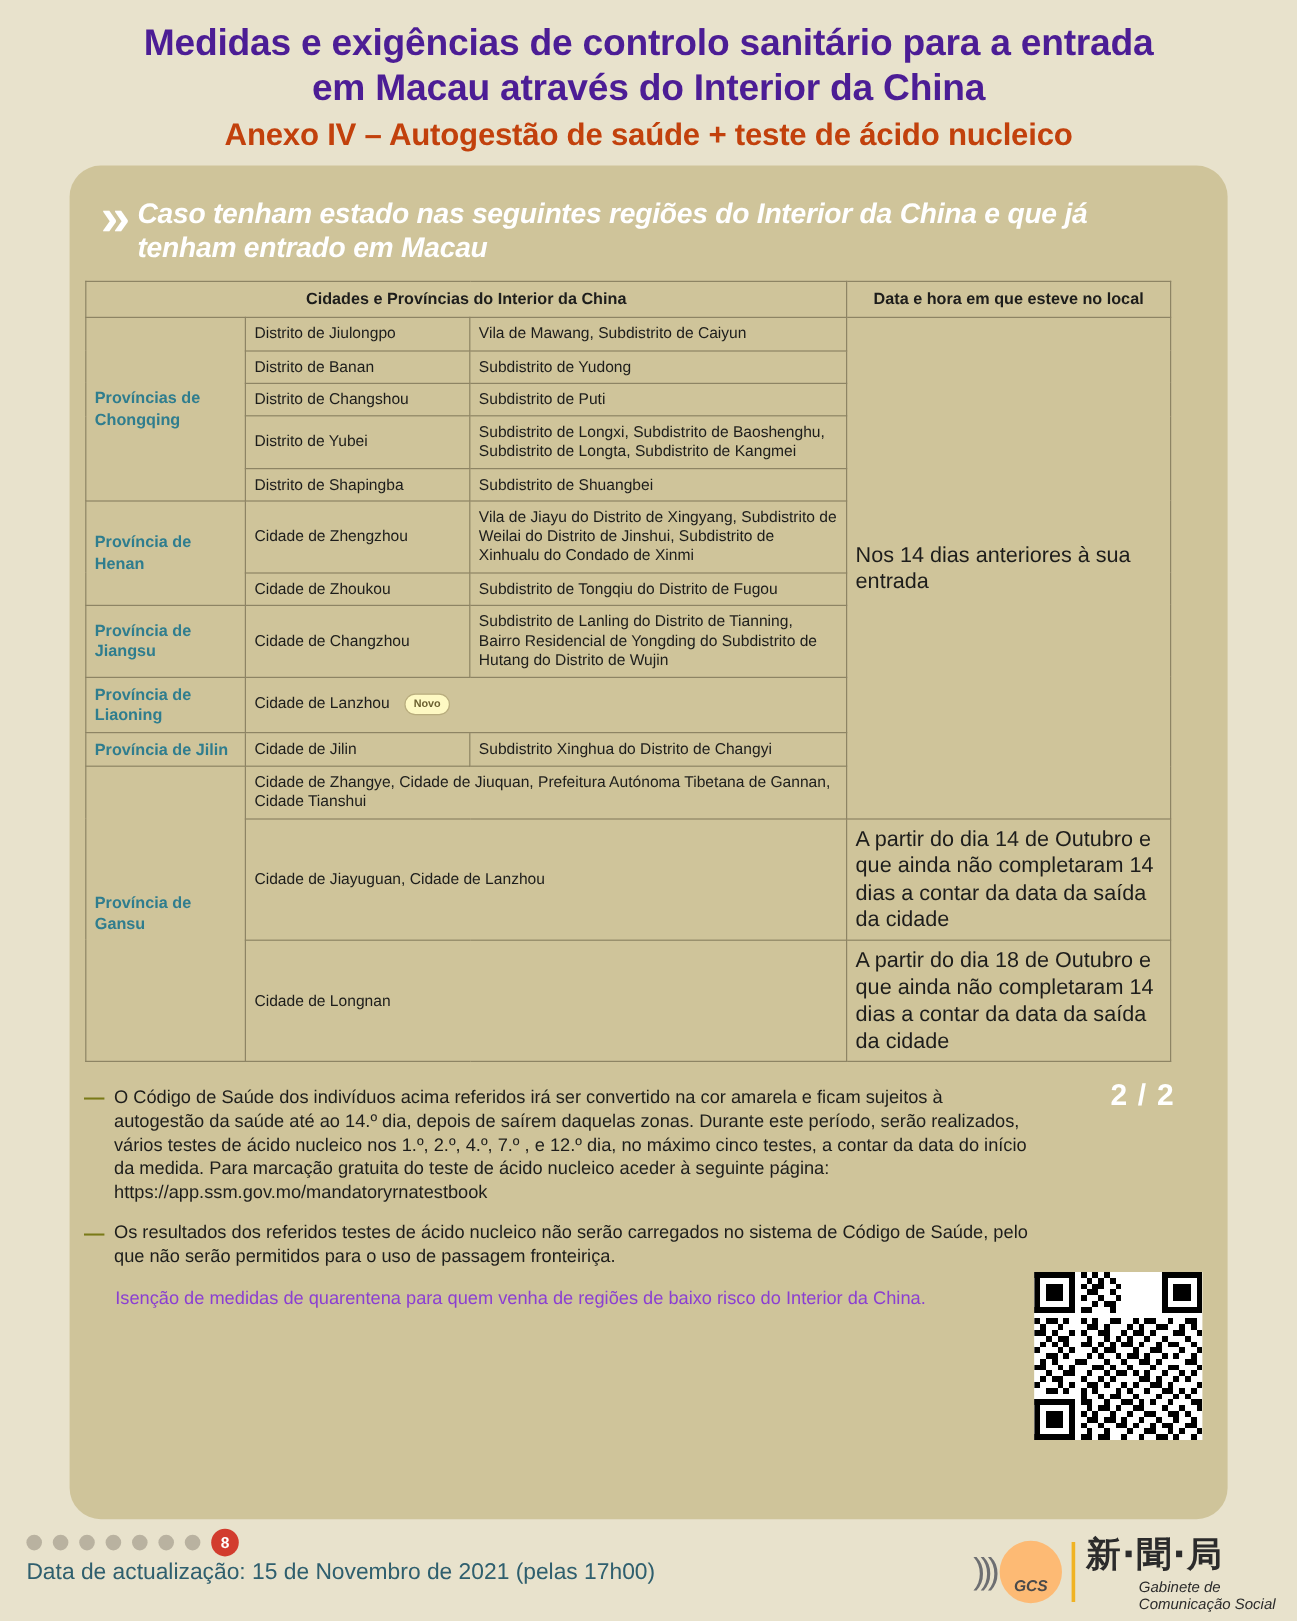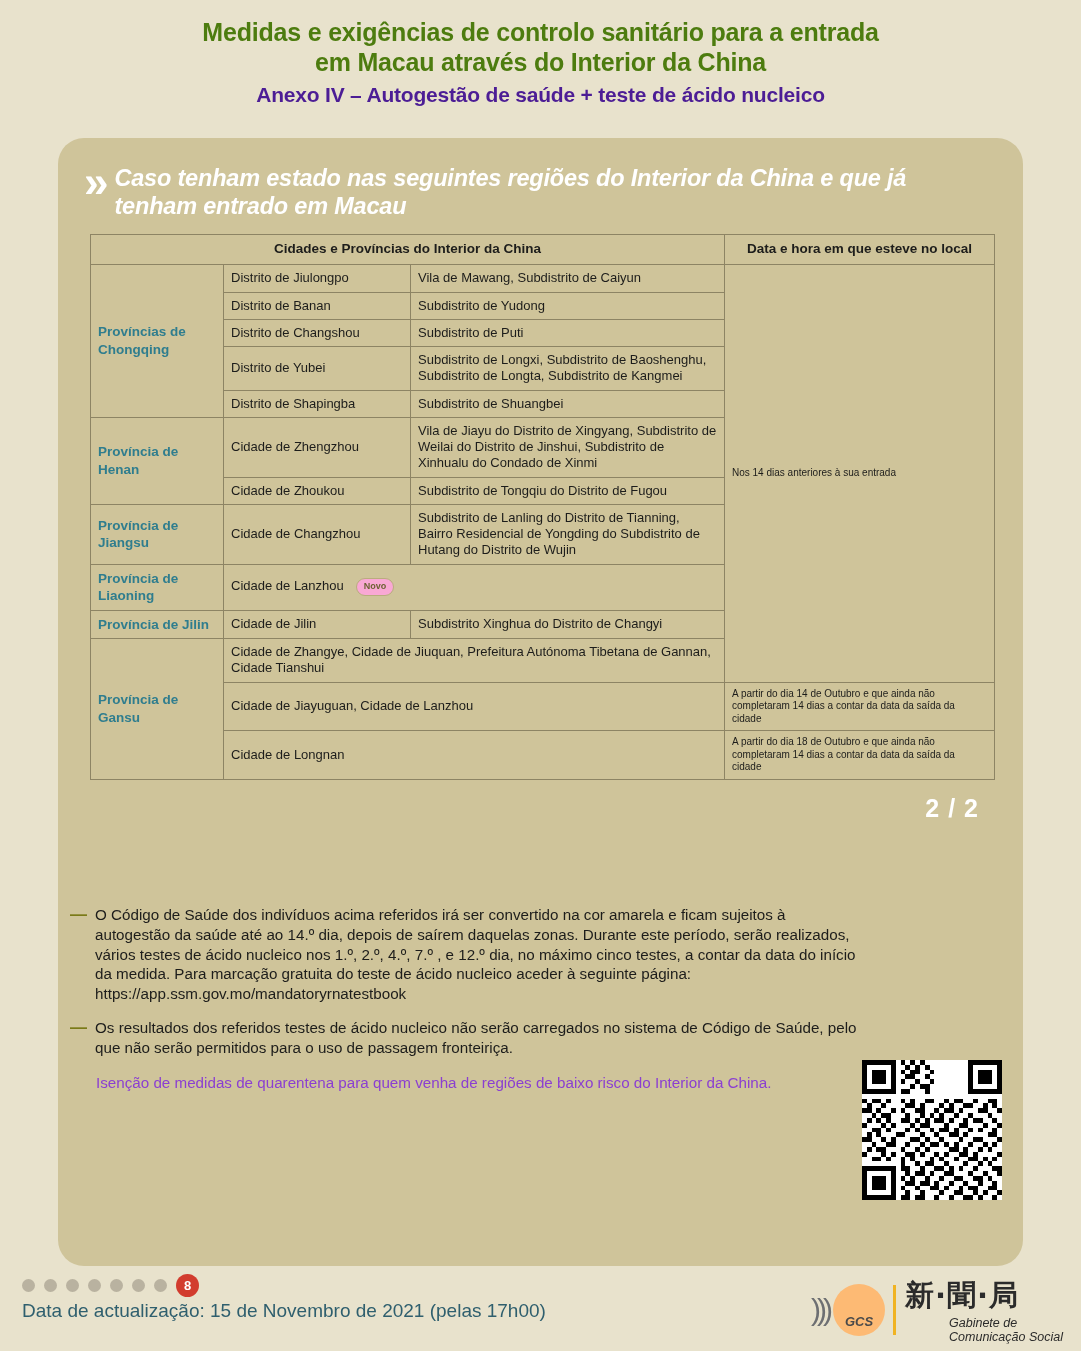--- a/index.html
+++ b/index.html
@@ -11,31 +11,31 @@
     position:relative;
     overflow:hidden;
   }
   
   .header{
     text-align:center;
     padding:18px 40px 6px 40px;
   }
   .header h1{
     margin:0;
-    font-size:25px;
+    font-size:31px;
     line-height:1.18;
     font-weight:bold;
     letter-spacing:-0.2px;
-    color:#4d7c0f;
+    color:#4c1d95;
   }
   .header h2{
     margin:6px 0 0 0;
-    font-size:21px;
-    font-weight:bold;
-    color:#4c1d95;
+    font-size:26px;
+    font-weight:bold;
+    color:#c2410c;
     letter-spacing:-0.2px;
   }
   
   .card{
     position:absolute;
     left:58px;top:138px;
     width:965px;height:1128px;
     background:#cfc49a;
     border-radius:26px;
   }
@@ -56,21 +56,21 @@
   .card-title-text{
     color:#ffffff;
     font-size:23.5px;
     font-weight:bold;
     line-height:1.2;
     font-style:italic;
     letter-spacing:-0.2px;
     max-width:850px;
   }
   
-  .tbl-wrap{padding:14px 30px 0 32px;}
+  .tbl-wrap{padding:14px 30px 0 13px;}
   table{
     border-collapse:collapse;
     width:905px;
     background:#cfc49a;
     font-size:13px;
   }
   td,th{
     border:1px solid #8d8464;
     padding:5px 7px;
     vertical-align:middle;
@@ -87,25 +87,25 @@
   }
   td.region{
     color:#2f7d8e;
     font-weight:bold;
     font-size:13.5px;
     width:118px;
     line-height:1.3;
   }
   td.c2{width:172px;}
   td.c3{}
-  td.when{width:255px;font-size:10px;}
+  td.when{width:255px;font-size:18px;}
   td.when-center{vertical-align:middle;}
   .novo{
     display:inline-block;
-    background:#f9a8d4;
+    background:#fef9c3;
     color:#6d6232;
     border:1px solid #b9ad7e;
     border-radius:10px;
     font-size:9px;
     font-weight:bold;
     padding:2px 7px;
     margin-left:12px;
     vertical-align:middle;
   }
   .pagenum{

